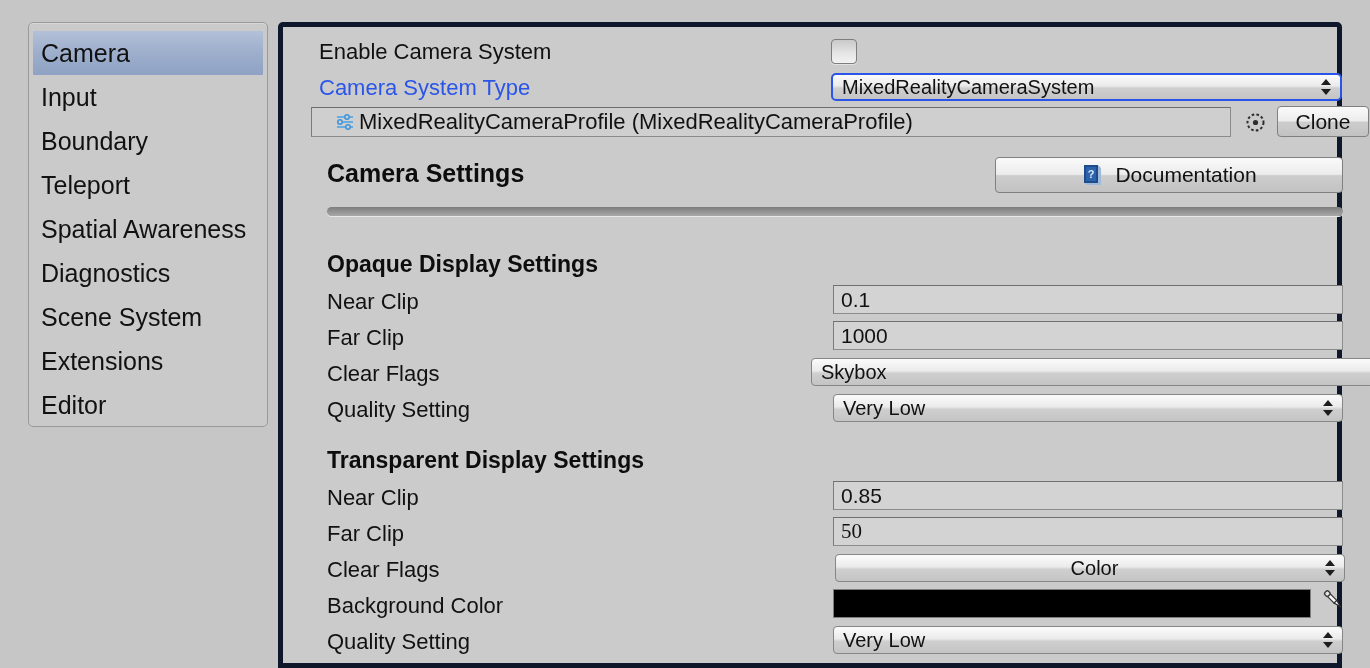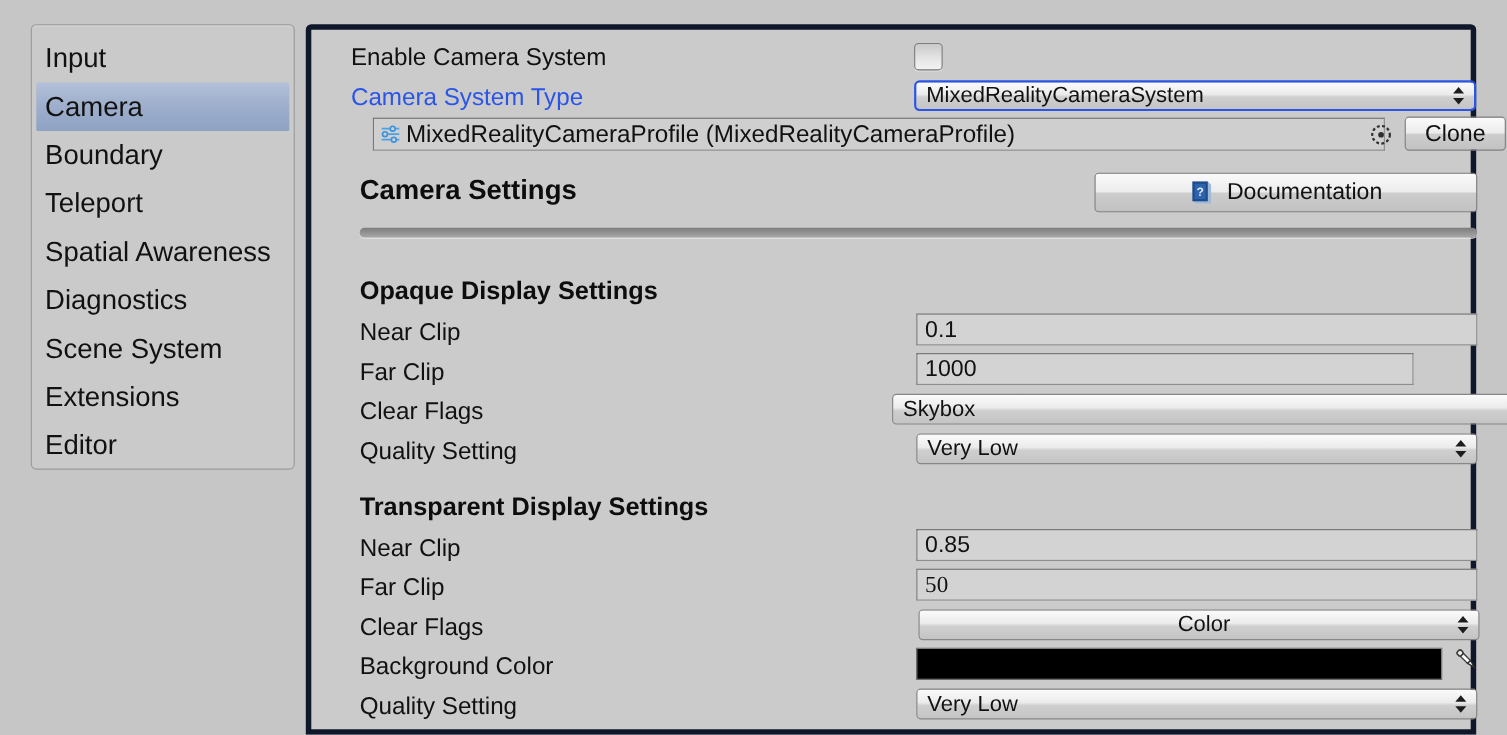--- a/index.html
+++ b/index.html
@@ -146,23 +146,22 @@
   .objectfield {
     position: absolute;
     height: 30px;
     background: #cfcfcf;
     border: 1px solid #8b8b8b;
     border-top-color: #6e6e6e;
     border-left-color: #7a7a7a;
     box-sizing: border-box;
     display: flex;
     align-items: center;
-    padding-left: 5px;
+    padding-left: 23px;
     overflow: hidden;
-    margin-left: 28px;
   }
   .objectfield .of-text {
     font-size: 22px;
     color: #111;
     white-space: nowrap;
     margin-left: 4px;
   }
 
   
   .btn {
@@ -196,25 +195,25 @@
     border: 1px solid #7d7d7d;
     box-sizing: border-box;
   }
 
   .icon { display: inline-block; line-height: 0; }
 </style>
 </head>
 <body>
 
 <div id="sidebar">
-  <div class="side-item">
-    <span>Input</span>
-  </div>
   <div class="side-item selected">
     <span>Camera</span>
+  </div>
+  <div class="side-item">
+    <span>Input</span>
   </div>
   <div class="side-item">
     <span>Boundary</span>
   </div>
   <div class="side-item">
     <span>Teleport</span>
   </div>
   <div class="side-item">
     <span>Spatial Awareness</span>
   </div>
@@ -287,21 +286,21 @@
   <div class="sep" style="left:44px; top:180px; width:1016px;"></div>
 
   <div class="hdr" style="left:44px; top:224px;">Opaque Display Settings</div>
 
   <div class="lbl" style="left:44px; top:262px;">Near Clip</div>
   <div class="textfield" style="left:550px; top:258px; width:510px;">
     <span>0.1</span>
   </div>
 
   <div class="lbl" style="left:44px; top:298px;">Far Clip</div>
-  <div class="textfield" style="left:550px; top:294px; width:452px;">
+  <div class="textfield" style="left:550px; top:294px; width:510px;">
     <span>1000</span>
   </div>
 
   <div class="lbl" style="left:44px; top:334px;">Clear Flags</div>
   <div class="dropdown" style="left:528px; top:331px; width:590px;">
     <span>Skybox</span>
     <span class="dd-arrows"></span>
   </div>
 
   <div class="lbl" style="left:44px; top:370px;">Quality Setting</div>

